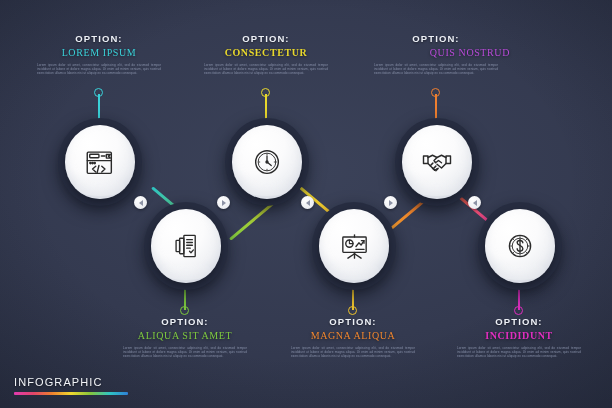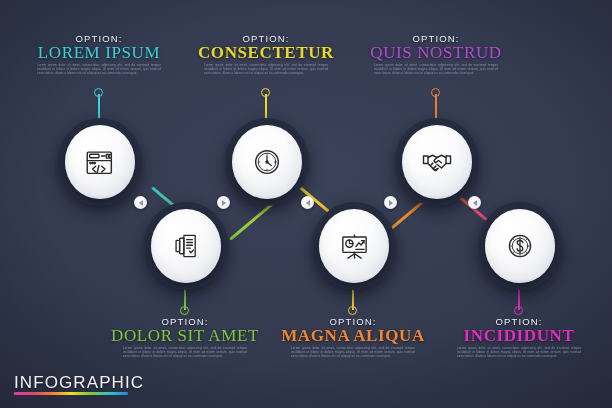--- a/index.html
+++ b/index.html
@@ -15,27 +15,27 @@
   }
   
   #stage::after{
     content:"";position:absolute;inset:0;pointer-events:none;
     background:radial-gradient(ellipse 95% 95% at 50% 45%, rgba(0,0,0,0) 45%, rgba(10,13,22,.45) 100%);
   }
 
   
   .txtblock{position:absolute;width:148px;text-align:center;z-index:6;}
   .opt{
-    font-size:9.5px;font-weight:normal;letter-spacing:1.1px;color:#eef1f7;
+    font-size:9.5px;font-weight:bold;letter-spacing:1.1px;color:#eef1f7;
     margin:0 0 2px 0;line-height:11px;
     text-shadow:0 1px 2px rgba(0,0,0,.45);
   }
   .ttl{
     font-family:"Liberation Serif", serif;
-    font-size:17px;letter-spacing:.6px;margin:0 0 5px 0;line-height:13px;
+    font-size:10px;letter-spacing:.6px;margin:0 0 5px 0;line-height:13px;
     text-shadow:0 1px 3px rgba(0,0,0,.5);
   }
   .body{
     margin:0 auto;width:124px;
     font-size:3.1px;line-height:3.9px;color:#8e97b0;
     text-align:justify;letter-spacing:.08px;
     opacity:.92;
   }
 
   
@@ -79,21 +79,21 @@
   .badge i{
     display:block;width:0;height:0;
     border-top:3px solid transparent;border-bottom:3px solid transparent;
   }
   .badge.left i{border-right:4.5px solid #8d93a6;}
   .badge.right i{border-left:4.5px solid #8d93a6;}
 
   
   #logo{position:absolute;left:14px;bottom:12px;z-index:8;}
   #logo .l1{
-    font-size:17px;letter-spacing:1.1px;color:#f2f4f8;line-height:15px;
+    font-size:11px;letter-spacing:1.1px;color:#f2f4f8;line-height:15px;
     text-shadow:0 1px 2px rgba(0,0,0,.5);
   }
   #logo .bar{
     height:3px;margin:1.5px 0 1.5px 0;width:114px;border-radius:1px;
     background:linear-gradient(to right,
       #e23bb0 0%, #e2456a 17%, #ef7f2f 33%, #f0d82f 50%, #86c53c 67%, #2ec4c4 84%, #2f7fd6 100%);
   }
   #logo .l2{
     font-size:11.5px;letter-spacing:1.6px;color:#f2f4f8;line-height:13px;text-align:center;width:114px;
     text-shadow:0 1px 2px rgba(0,0,0,.5);
@@ -270,33 +270,33 @@
   </div>
 
   <div class="txtblock" style="left:192px;top:33px;">
     <p class="opt">OPTION:</p>
     <p class="ttl" style="color:#e8d82c;font-weight:bold;">CONSECTETUR</p>
     <p class="body">Lorem ipsum dolor sit amet, consectetur adipiscing elit, sed do eiusmod tempor incididunt ut labore et dolore magna aliqua. Ut enim ad minim veniam, quis nostrud exercitation ullamco laboris nisi ut aliquip ex ea commodo consequat.</p>
   </div>
 
   <div class="txtblock" style="left:362px;top:33px;">
     <p class="opt">OPTION:</p>
-    <p class="ttl" style="color:#b84ad8;">QUIS NOSTRUD</p>
+    <p class="ttl" style="color:#b84ad8;text-align:right;">QUIS NOSTRUD</p>
     <p class="body">Lorem ipsum dolor sit amet, consectetur adipiscing elit, sed do eiusmod tempor incididunt ut labore et dolore magna aliqua. Ut enim ad minim veniam, quis nostrud exercitation ullamco laboris nisi ut aliquip ex ea commodo consequat.</p>
   </div>
 
   <div class="txtblock" style="left:111px;top:316px;">
     <p class="opt">OPTION:</p>
-    <p class="ttl" style="color:#7ec93f;">DOLOR SIT AMET</p>
+    <p class="ttl" style="color:#7ec93f;">ALIQUA SIT AMET</p>
     <p class="body">Lorem ipsum dolor sit amet, consectetur adipiscing elit, sed do eiusmod tempor incididunt ut labore et dolore magna aliqua. Ut enim ad minim veniam, quis nostrud exercitation ullamco laboris nisi ut aliquip ex ea commodo consequat.</p>
   </div>
 
   <div class="txtblock" style="left:279px;top:316px;">
     <p class="opt">OPTION:</p>
-    <p class="ttl" style="color:#f0862e;font-weight:bold;">MAGNA ALIQUA</p>
+    <p class="ttl" style="color:#f0862e;">MAGNA ALIQUA</p>
     <p class="body">Lorem ipsum dolor sit amet, consectetur adipiscing elit, sed do eiusmod tempor incididunt ut labore et dolore magna aliqua. Ut enim ad minim veniam, quis nostrud exercitation ullamco laboris nisi ut aliquip ex ea commodo consequat.</p>
   </div>
 
   <div class="txtblock" style="left:445px;top:316px;">
     <p class="opt">OPTION:</p>
     <p class="ttl" style="color:#e02ec0;font-weight:bold;">INCIDIDUNT</p>
     <p class="body">Lorem ipsum dolor sit amet, consectetur adipiscing elit, sed do eiusmod tempor incididunt ut labore et dolore magna aliqua. Ut enim ad minim veniam, quis nostrud exercitation ullamco laboris nisi ut aliquip ex ea commodo consequat.</p>
   </div>
 
   <div id="logo">

